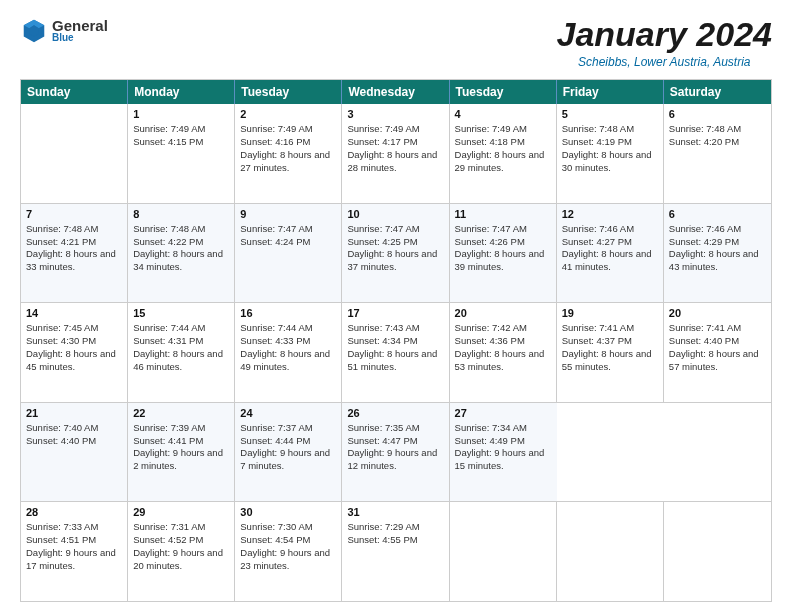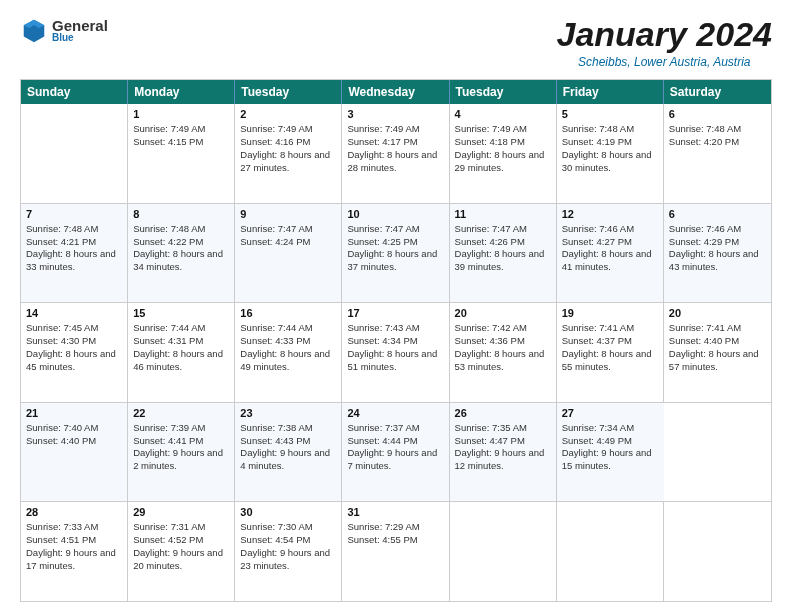--- a/index.html
+++ b/index.html
@@ -170,21 +170,20 @@
           <div class="cal-cell"><span class="day-num">15</span><span>Sunrise: 7:44 AM</span><br><span>Sunset: 4:31 PM</span><br><span>Daylight: 8 hours and 46 minutes.</span></div>
           <div class="cal-cell"><span class="day-num">16</span><span>Sunrise: 7:44 AM</span><br><span>Sunset: 4:33 PM</span><br><span>Daylight: 8 hours and 49 minutes.</span></div>
           <div class="cal-cell"><span class="day-num">17</span><span>Sunrise: 7:43 AM</span><br><span>Sunset: 4:34 PM</span><br><span>Daylight: 8 hours and 51 minutes.</span></div>
           <div class="cal-cell"><span class="day-num">20</span><span>Sunrise: 7:42 AM</span><br><span>Sunset: 4:36 PM</span><br><span>Daylight: 8 hours and 53 minutes.</span></div>
           <div class="cal-cell"><span class="day-num">19</span><span>Sunrise: 7:41 AM</span><br><span>Sunset: 4:37 PM</span><br><span>Daylight: 8 hours and 55 minutes.</span></div>
           <div class="cal-cell"><span class="day-num">20</span><span>Sunrise: 7:41 AM</span><br><span>Sunset: 4:40 PM</span><br><span>Daylight: 8 hours and 57 minutes.</span></div>
         </div>
         <div class="cal-row">
           <div class="cal-cell alt-row"><span class="day-num">21</span><span>Sunrise: 7:40 AM</span><br><span>Sunset: 4:40 PM</span><br></div>
           <div class="cal-cell alt-row"><span class="day-num">22</span><span>Sunrise: 7:39 AM</span><br><span>Sunset: 4:41 PM</span><br><span>Daylight: 9 hours and 2 minutes.</span></div>
-          <div class="cal-cell alt-row"><span class="day-num">23</span><span>Sunrise: 7:38 AM</span><br><span>Sunset: 4:43 PM</span><br><span>Daylight: 9 hours and 4 minutes.</span></div>
           <div class="cal-cell alt-row"><span class="day-num">24</span><span>Sunrise: 7:37 AM</span><br><span>Sunset: 4:44 PM</span><br><span>Daylight: 9 hours and 7 minutes.</span></div>
           <div class="cal-cell alt-row"><span class="day-num">26</span><span>Sunrise: 7:35 AM</span><br><span>Sunset: 4:47 PM</span><br><span>Daylight: 9 hours and 12 minutes.</span></div>
           <div class="cal-cell alt-row"><span class="day-num">27</span><span>Sunrise: 7:34 AM</span><br><span>Sunset: 4:49 PM</span><br><span>Daylight: 9 hours and 15 minutes.</span></div>
         </div>
         <div class="cal-row">
           <div class="cal-cell"><span class="day-num">28</span><span>Sunrise: 7:33 AM</span><br><span>Sunset: 4:51 PM</span><br><span>Daylight: 9 hours and 17 minutes.</span></div>
           <div class="cal-cell"><span class="day-num">29</span><span>Sunrise: 7:31 AM</span><br><span>Sunset: 4:52 PM</span><br><span>Daylight: 9 hours and 20 minutes.</span></div>
           <div class="cal-cell"><span class="day-num">30</span><span>Sunrise: 7:30 AM</span><br><span>Sunset: 4:54 PM</span><br><span>Daylight: 9 hours and 23 minutes.</span></div>
           <div class="cal-cell"><span class="day-num">31</span><span>Sunrise: 7:29 AM</span><br><span>Sunset: 4:55 PM</span><br></div>
           <div class="cal-cell empty"></div>

